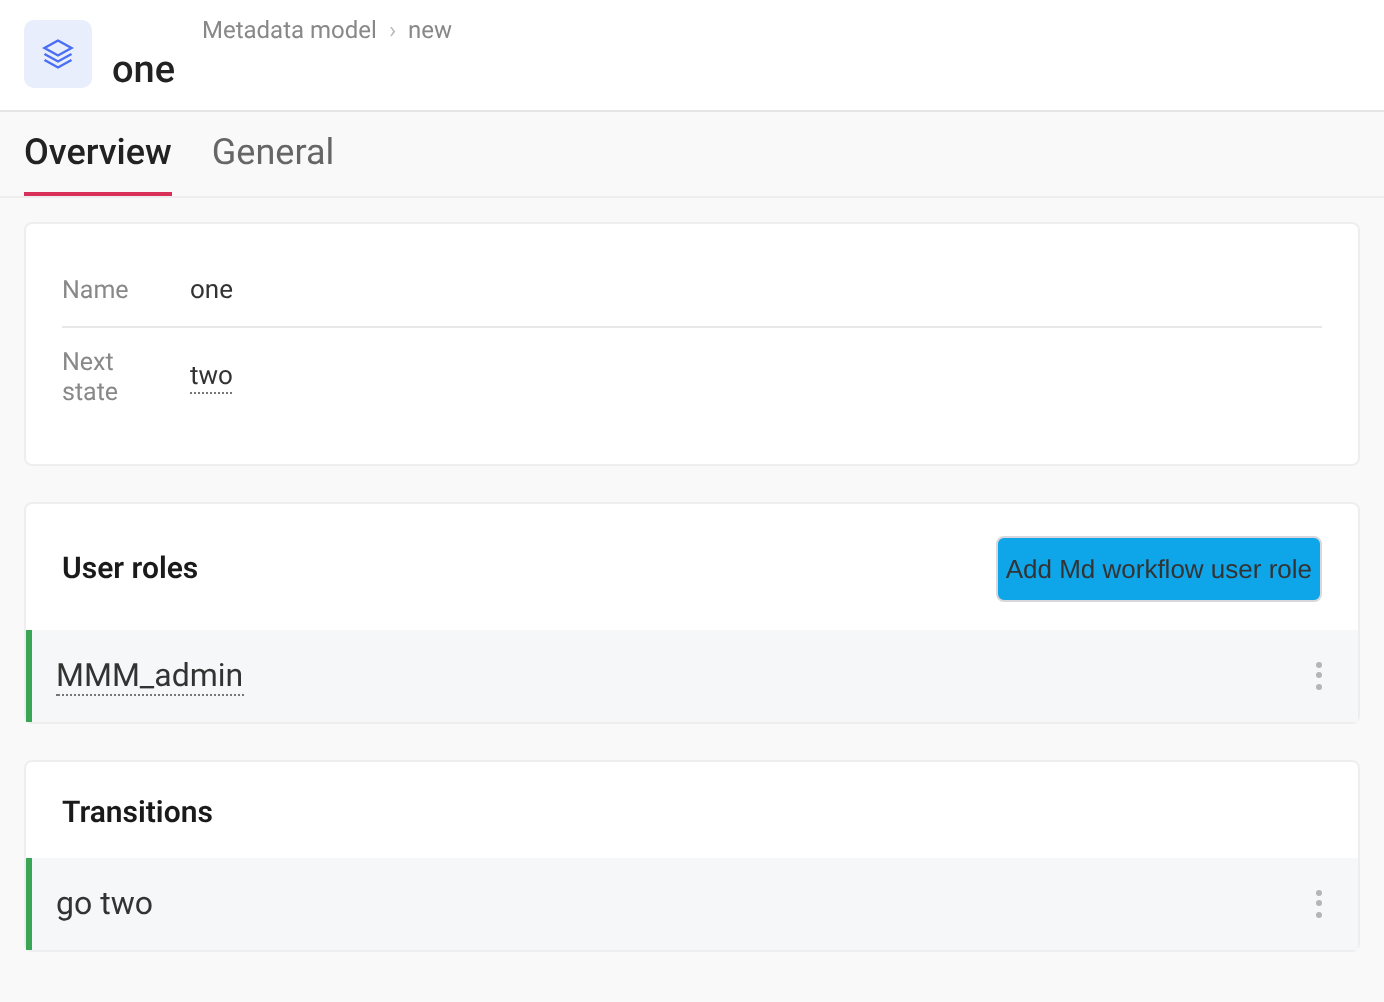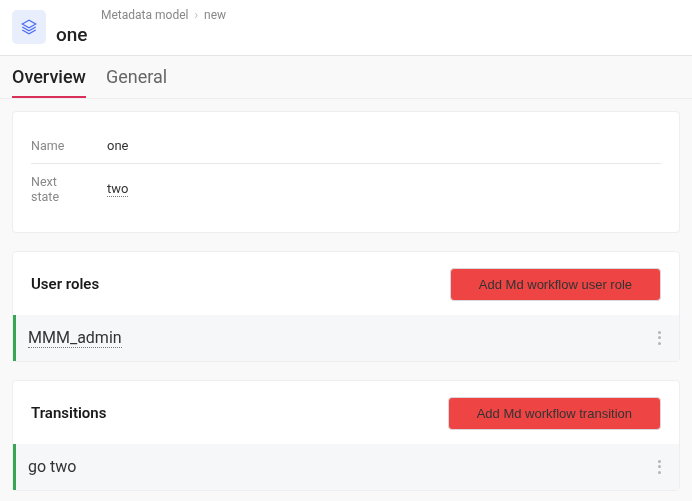--- a/index.html
+++ b/index.html
@@ -84,32 +84,32 @@
       align-items: center;
       justify-content: space-between;
       margin-bottom: 14px;
     }
     .card-title {
       font-size: 15px;
       font-weight: 600;
       color: #1a1a1a;
     }
     .btn-outline {
-      background: #ef4444;
+      background: #0ea5e9;
       border: 1px solid #d8d8dc;
       border-radius: 4px;
-      padding: 8px 28px;
+      padding: 8px 4px;
       font-size: 13px;
       color: #333;
       cursor: pointer;
     }
     .field-row {
       display: flex;
       align-items: center;
-      gap: 20px;
+      gap: 8px;
       padding: 10px 0;
     }
     .field-row.bordered {
       border-bottom: 1px solid #e8e8ea;
     }
     .field-label {
       color: #888;
       font-size: 12.5px;
       width: 56px;
       flex-shrink: 0;
@@ -200,21 +200,20 @@
         <span></span>
           <span></span>
           <span></span>
       </div>
     </div>
   </div>
 
   <div class="card">
     <div class="card-head">
       <div class="card-title">Transitions</div>
-      <button class="btn-outline">Add Md workflow transition</button>
     </div>
     <div class="list-row">
       <span class="label">go two</span>
       <div class="kebab">
         <span></span>
           <span></span>
           <span></span>
       </div>
     </div>
   </div>

